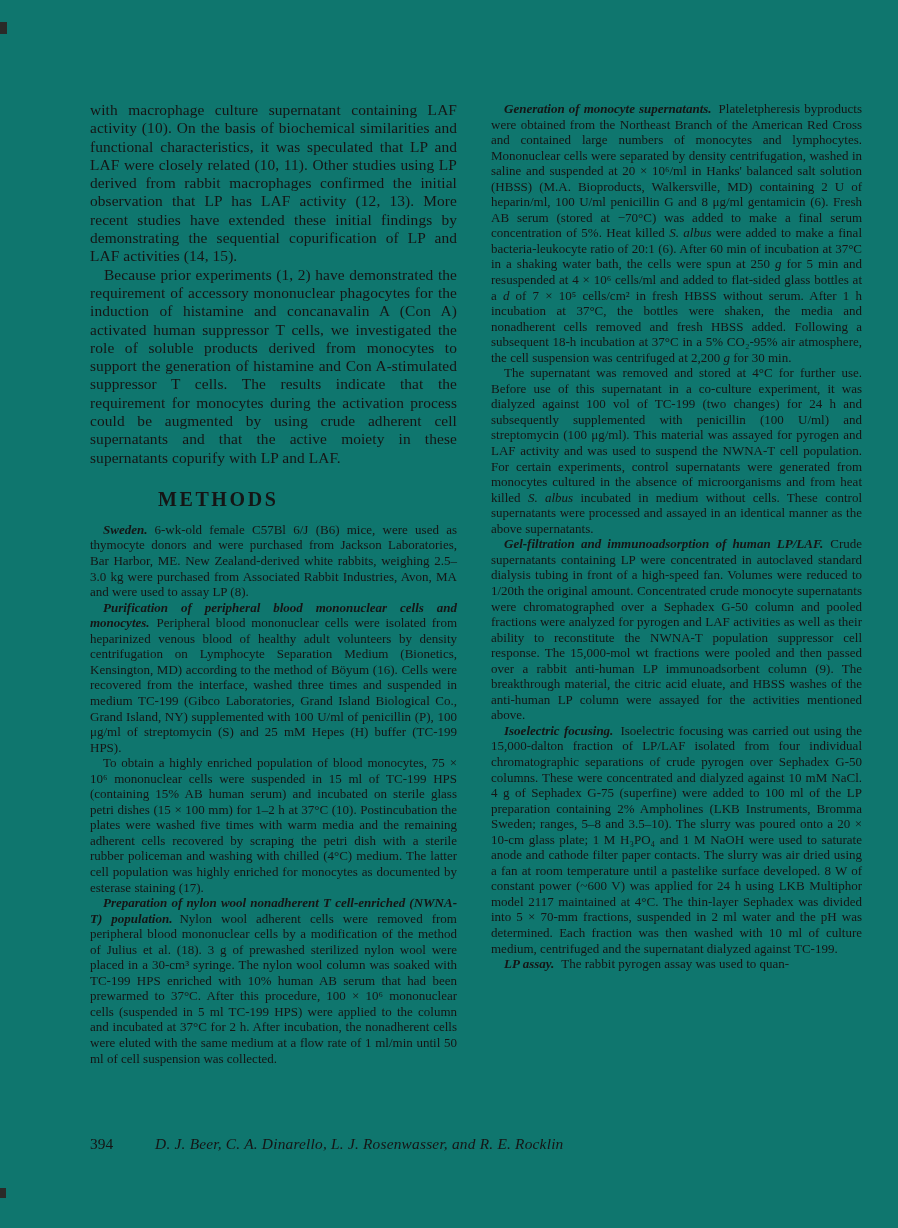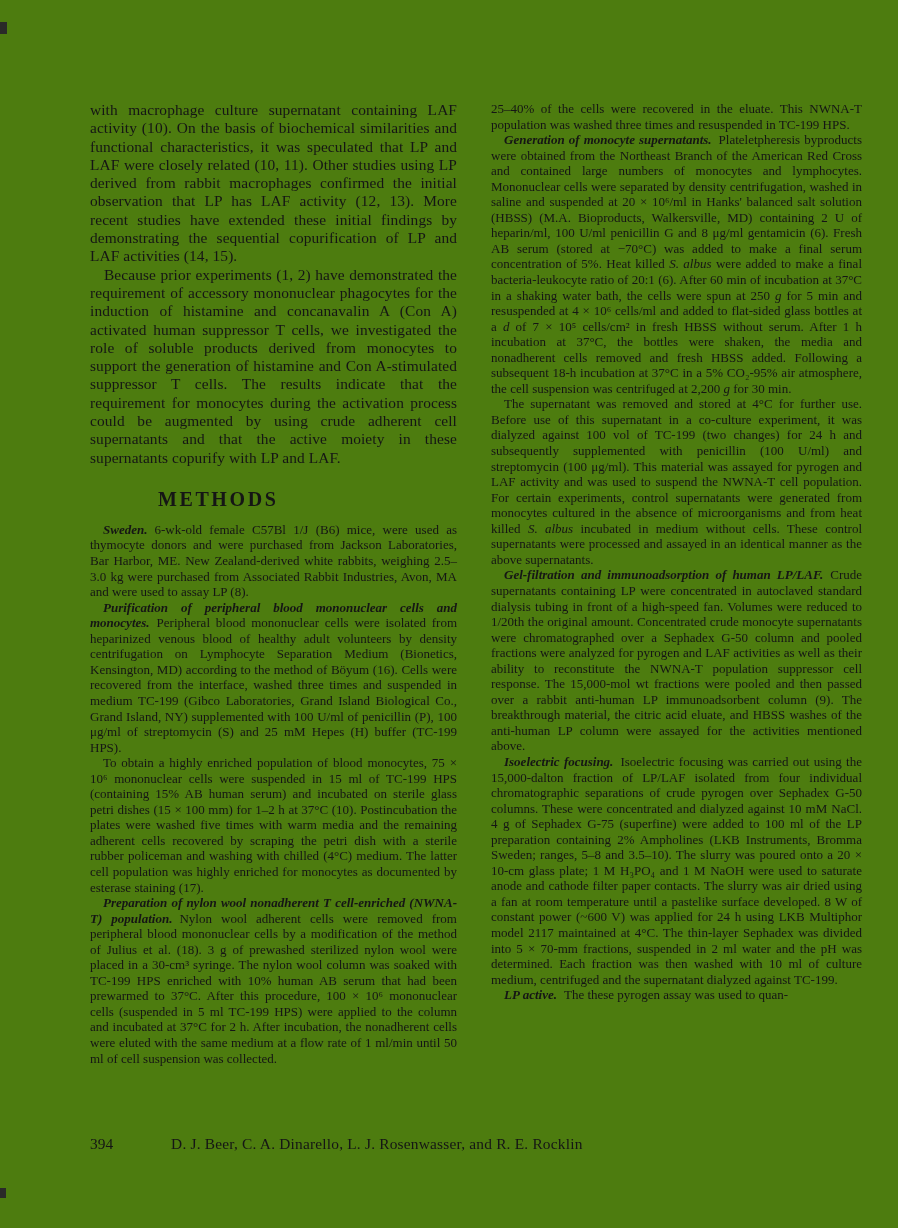--- a/index.html
+++ b/index.html
@@ -1,20 +1,20 @@
 <!DOCTYPE html>
 <html lang="en"><head>
 <meta charset="utf-8">
 <style>
   html,body { margin:0; padding:0; background:#e8e8e6; }
   .page {
     position:relative;
     width:898px; height:1228px;
     margin:0 auto;
-    background:#4d7c0f;
+    background:#0f766e;
     color:#151515;
     font-family:"Liberation Serif","DejaVu Serif",serif;
     overflow:hidden;
   }
   .print-mark { position:absolute; background:#2a2a28; }
   .mark-top { left:0; top:22px; width:7px; height:12px; }
   .mark-bottom { left:0; top:1188px; width:6px; height:10px; }
 
   .col { position:absolute; top:101px; }
   .col-left  { left:90px;  width:367px; }
@@ -41,71 +41,68 @@
   .methods p.indent { text-indent:13px; }
 
   .lead { font-style:italic;font-weight:bold; }
   .lead:not(:empty) { margin-right:7px; }
 
   .footer {
     position:absolute; left:90px; top:1135px;
     font-size:15.4px;
     display:flex; align-items:flex-end;
   }
-  .footer .authors { margin-left:58px; letter-spacing:.2px; }
+  .footer .authors { font-style:italic; margin-left:42px; letter-spacing:.2px; }
 </style>
 </head>
 <body>
 
 <div class="page">
   <div class="print-mark mark-top"></div>
   <div class="print-mark mark-bottom"></div>
 
   <div class="col col-left">
     <div class="intro">
       <p>with macrophage culture supernatant containing LAF activity (10). On the basis of biochemical similarities and functional characteristics, it was speculated that LP and LAF were closely related (10, 11). Other studies using LP derived from rabbit macrophages confirmed the initial observation that LP has LAF activity (12, 13). More recent studies have extended these initial findings by demonstrating the sequential copurification of LP and LAF activities (14, 15).</p>
       <p class="indent">Because prior experiments (1, 2) have demonstrated the requirement of accessory mononuclear phagocytes for the induction of histamine and concanavalin A (Con A) activated human suppressor T cells, we investigated the role of soluble products derived from monocytes to support the generation of histamine and Con A-stimulated suppressor T cells. The results indicate that the requirement for monocytes during the activation process could be augmented by using crude adherent cell supernatants and that the active moiety in these supernatants copurify with LP and LAF.</p>
     </div>
 
     <div class="methods-heading">METHODS</div>
 
     <div class="methods">
       <p class="indent">
-        <span class="lead">Sweden.</span><span>6-wk-old female C57Bl 1/J (B6) mice, were used as thymocyte donors and were purchased from Jackson Laboratories, Bar Harbor, ME. New Zealand-derived white rabbits, weighing 2.5–3.0 kg were purchased from Associated Rabbit Industries, Avon, MA and were used to assay LP (8).</span>
+        <span class="lead">Sweden.</span><span>6-wk-old female C57Bl 6/J (B6) mice, were used as thymocyte donors and were purchased from Jackson Laboratories, Bar Harbor, ME. New Zealand-derived white rabbits, weighing 2.5–3.0 kg were purchased from Associated Rabbit Industries, Avon, MA and were used to assay LP (8).</span>
       </p>
       <p class="indent">
         <span class="lead">Purification of peripheral blood mononuclear cells and monocytes.</span><span>Peripheral blood mononuclear cells were isolated from heparinized venous blood of healthy adult volunteers by density centrifugation on Lymphocyte Separation Medium (Bionetics, Kensington, MD) according to the method of Böyum (16). Cells were recovered from the interface, washed three times and suspended in medium TC-199 (Gibco Laboratories, Grand Island Biological Co., Grand Island, NY) supplemented with 100 U/ml of penicillin (P), 100 μg/ml of streptomycin (S) and 25 mM Hepes (H) buffer (TC-199 HPS).</span>
       </p>
       <p class="indent">
         <span class="lead"></span><span>To obtain a highly enriched population of blood monocytes, 75 × 10⁶ mononuclear cells were suspended in 15 ml of TC-199 HPS (containing 15% AB human serum) and incubated on sterile glass petri dishes (15 × 100 mm) for 1–2 h at 37°C (10). Postincubation the plates were washed five times with warm media and the remaining adherent cells recovered by scraping the petri dish with a sterile rubber policeman and washing with chilled (4°C) medium. The latter cell population was highly enriched for monocytes as documented by esterase staining (17).</span>
       </p>
       <p class="indent">
         <span class="lead">Preparation of nylon wool nonadherent T cell-enriched (NWNA-T) population.</span><span>Nylon wool adherent cells were removed from peripheral blood mononuclear cells by a modification of the method of Julius et al. (18). 3 g of prewashed sterilized nylon wool were placed in a 30-cm³ syringe. The nylon wool column was soaked with TC-199 HPS enriched with 10% human AB serum that had been prewarmed to 37°C. After this procedure, 100 × 10⁶ mononuclear cells (suspended in 5 ml TC-199 HPS) were applied to the column and incubated at 37°C for 2 h. After incubation, the nonadherent cells were eluted with the same medium at a flow rate of 1 ml/min until 50 ml of cell suspension was collected.</span>
       </p>
     </div>
   </div>
 
   <div class="col col-right methods">
-    <p>
-      <span class="lead"></span><span>25–40% of the cells were recovered in the eluate. This NWNA-T population was washed three times and resuspended in TC-199 HPS.</span>
-    </p>
     <p class="indent">
       <span class="lead">Generation of monocyte supernatants.</span><span>Plateletpheresis byproducts were obtained from the Northeast Branch of the American Red Cross and contained large numbers of monocytes and lymphocytes. Mononuclear cells were separated by density centrifugation, washed in saline and suspended at 20 × 10⁶/ml in Hanks' balanced salt solution (HBSS) (M.A. Bioproducts, Walkersville, MD) containing 2 U of heparin/ml, 100 U/ml penicillin G and 8 μg/ml gentamicin (6). Fresh AB serum (stored at −70°C) was added to make a final serum concentration of 5%. Heat killed <i>S. albus</i> were added to make a final bacteria-leukocyte ratio of 20:1 (6). After 60 min of incubation at 37°C in a shaking water bath, the cells were spun at 250 <i>g</i> for 5 min and resuspended at 4 × 10⁶ cells/ml and added to flat-sided glass bottles at a <i>d</i> of 7 × 10⁵ cells/cm² in fresh HBSS without serum. After 1 h incubation at 37°C, the bottles were shaken, the media and nonadherent cells removed and fresh HBSS added. Following a subsequent 18-h incubation at 37°C in a 5% CO₂-95% air atmosphere, the cell suspension was centrifuged at 2,200 <i>g</i> for 30 min.</span>
     </p>
     <p class="indent">
       <span class="lead"></span><span>The supernatant was removed and stored at 4°C for further use. Before use of this supernatant in a co-culture experiment, it was dialyzed against 100 vol of TC-199 (two changes) for 24 h and subsequently supplemented with penicillin (100 U/ml) and streptomycin (100 μg/ml). This material was assayed for pyrogen and LAF activity and was used to suspend the NWNA-T cell population. For certain experiments, control supernatants were generated from monocytes cultured in the absence of microorganisms and from heat killed <i>S. albus</i> incubated in medium without cells. These control supernatants were processed and assayed in an identical manner as the above supernatants.</span>
     </p>
     <p class="indent">
       <span class="lead">Gel-filtration and immunoadsorption of human LP/LAF.</span><span>Crude supernatants containing LP were concentrated in autoclaved standard dialysis tubing in front of a high-speed fan. Volumes were reduced to 1/20th the original amount. Concentrated crude monocyte supernatants were chromatographed over a Sephadex G-50 column and pooled fractions were analyzed for pyrogen and LAF activities as well as their ability to reconstitute the NWNA-T population suppressor cell response. The 15,000-mol wt fractions were pooled and then passed over a rabbit anti-human LP immunoadsorbent column (9). The breakthrough material, the citric acid eluate, and HBSS washes of the anti-human LP column were assayed for the activities mentioned above.</span>
     </p>
     <p class="indent">
       <span class="lead">Isoelectric focusing.</span><span>Isoelectric focusing was carried out using the 15,000-dalton fraction of LP/LAF isolated from four individual chromatographic separations of crude pyrogen over Sephadex G-50 columns. These were concentrated and dialyzed against 10 mM NaCl. 4 g of Sephadex G-75 (superfine) were added to 100 ml of the LP preparation containing 2% Ampholines (LKB Instruments, Bromma Sweden; ranges, 5–8 and 3.5–10). The slurry was poured onto a 20 × 10-cm glass plate; 1 M H₃PO₄ and 1 M NaOH were used to saturate anode and cathode filter paper contacts. The slurry was air dried using a fan at room temperature until a pastelike surface developed. 8 W of constant power (~600 V) was applied for 24 h using LKB Multiphor model 2117 maintained at 4°C. The thin-layer Sephadex was divided into 5 × 70-mm fractions, suspended in 2 ml water and the pH was determined. Each fraction was then washed with 10 ml of culture medium, centrifuged and the supernatant dialyzed against TC-199.</span>
     </p>
     <p class="indent">
-      <span class="lead">LP active.</span><span>The these pyrogen assay was used to quan-</span>
+      <span class="lead">LP assay.</span><span>The rabbit pyrogen assay was used to quan-</span>
     </p>
   </div>
 
   <div class="footer">
     <span class="pagenum">394</span>
     <span class="authors">D. J. Beer, C. A. Dinarello, L. J. Rosenwasser, and R. E. Rocklin</span>
   </div>
 </div>
 
 </body></html>

